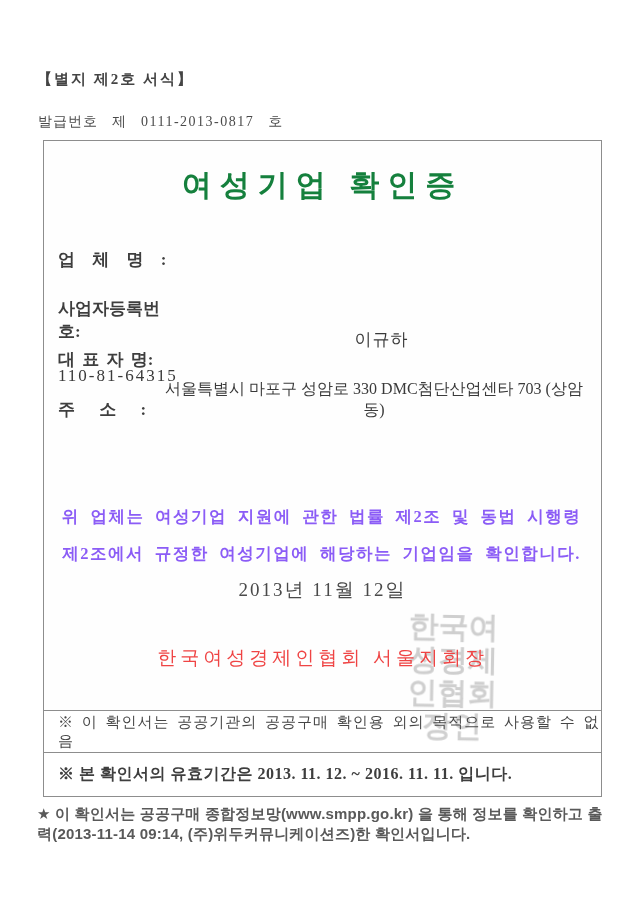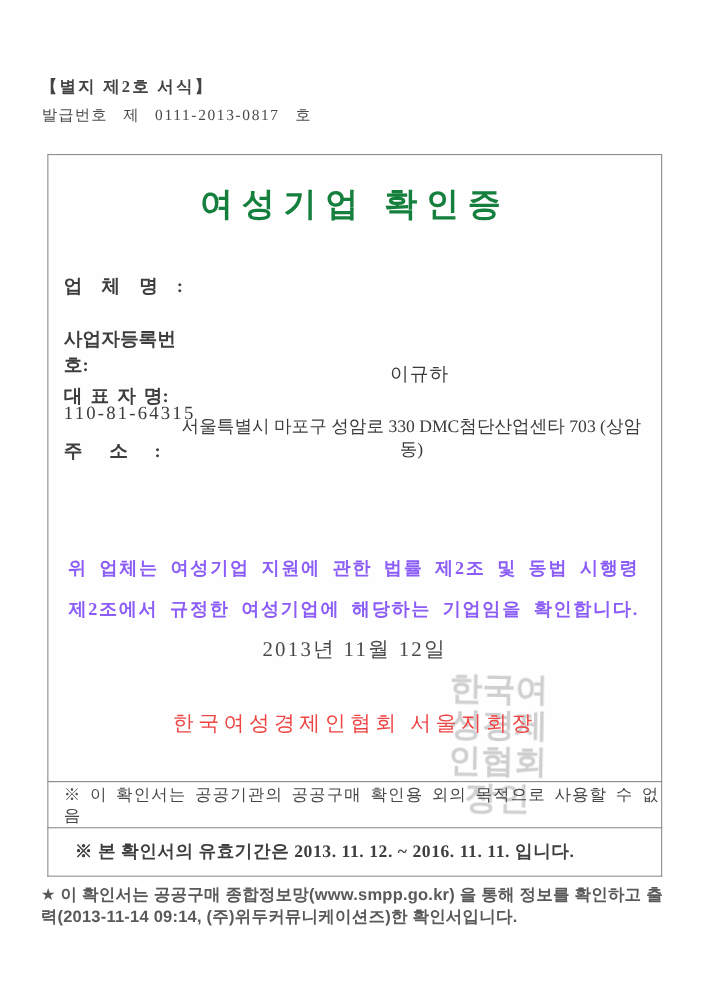--- a/index.html
+++ b/index.html
@@ -11,42 +11,42 @@
     color: #3c3c3c;
     overflow: hidden;
   }
   .abs { position: absolute; }
 
   .form-ref {
     left: 37px; top: 70px;
     font-size: 15px; font-weight: bold; letter-spacing: 2px; color: #444;
   }
   .issue-line {
-    left: 38px; top: 96px;
+    left: 38px; top: 113px;
     font-size: 14px; color: #4a4a4a; letter-spacing: 1px;
     display: flex; gap: 14px; align-items: baseline;
   }
   .issue-line .num { letter-spacing: 1.5px; }
 
   
   .main-box {
     left: 43px; top: 140px; width: 559px; height: 571px;
     border: 1px solid #8d8d8d;
     background: #fefefe;
   }
   .note-box-1 {
     left: 43px; top: 710px; width: 559px; height: 43px;
     border: 1px solid #8d8d8d;
     display: flex; align-items: center; padding-left: 14px;
     font-size: 15px; letter-spacing: 1px; word-spacing: 3px; color: #464646;
   }
   .note-box-2 {
     left: 43px; top: 752px; width: 559px; height: 45px;
     border: 1px solid #8d8d8d; border-top: none;
-    display: flex; align-items: center; padding-left: 24px;
+    display: flex; align-items: center; padding-left: 14px;
     font-size: 16px; font-weight: bold; letter-spacing: 0.5px; color: #3e3e3e;
   }
 
   .cert-title {
     left: 43px; top: 165px; width: 559px;
     text-align: center;
     font-size: 30px; font-weight: bold; letter-spacing: 8px; color: #15803d;
   }
 
   .field-row {

